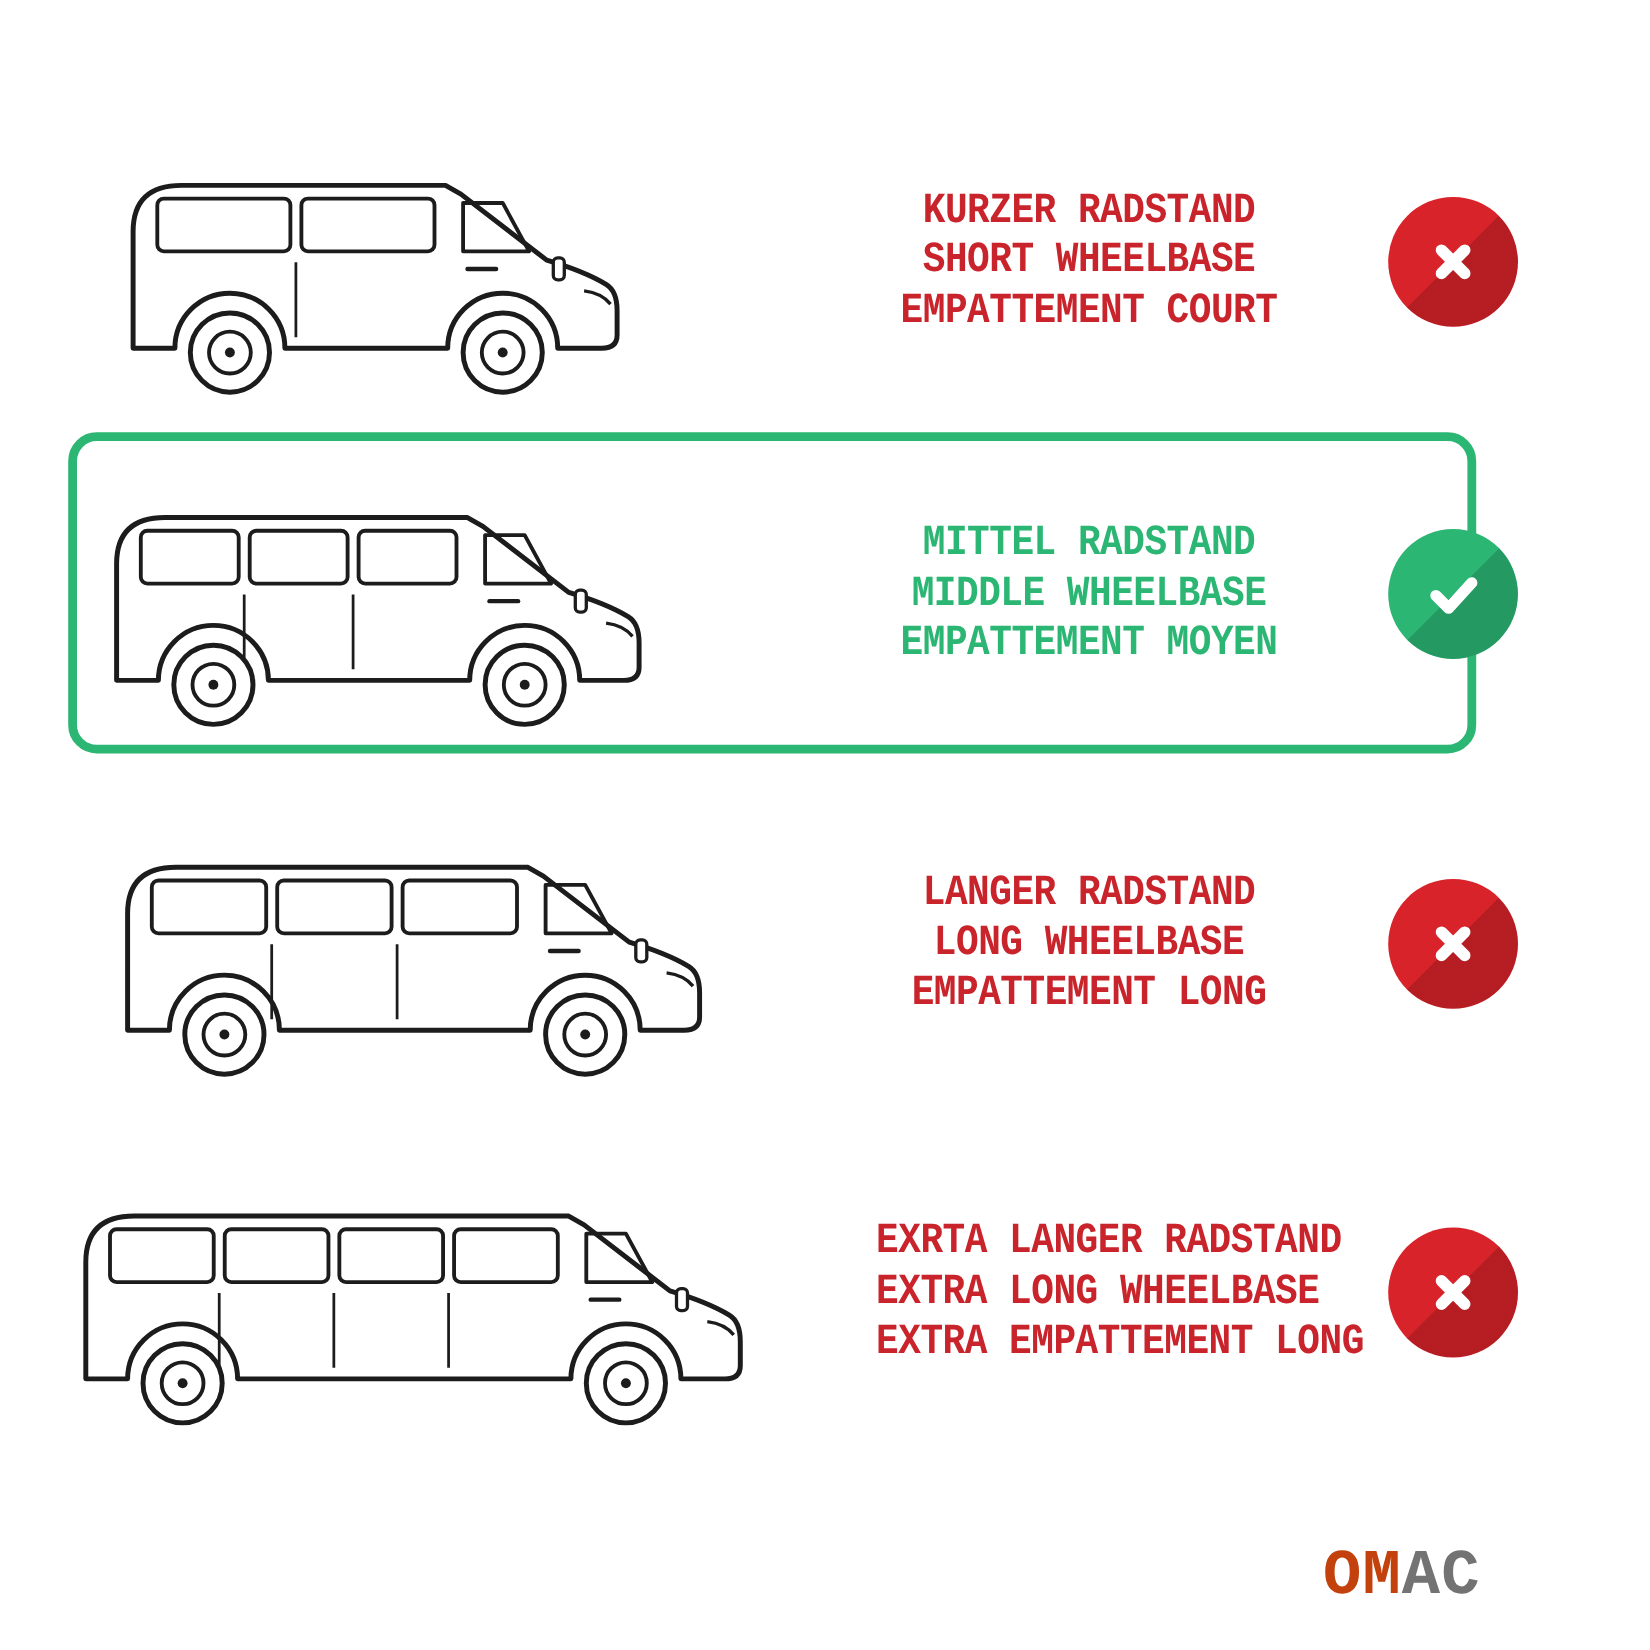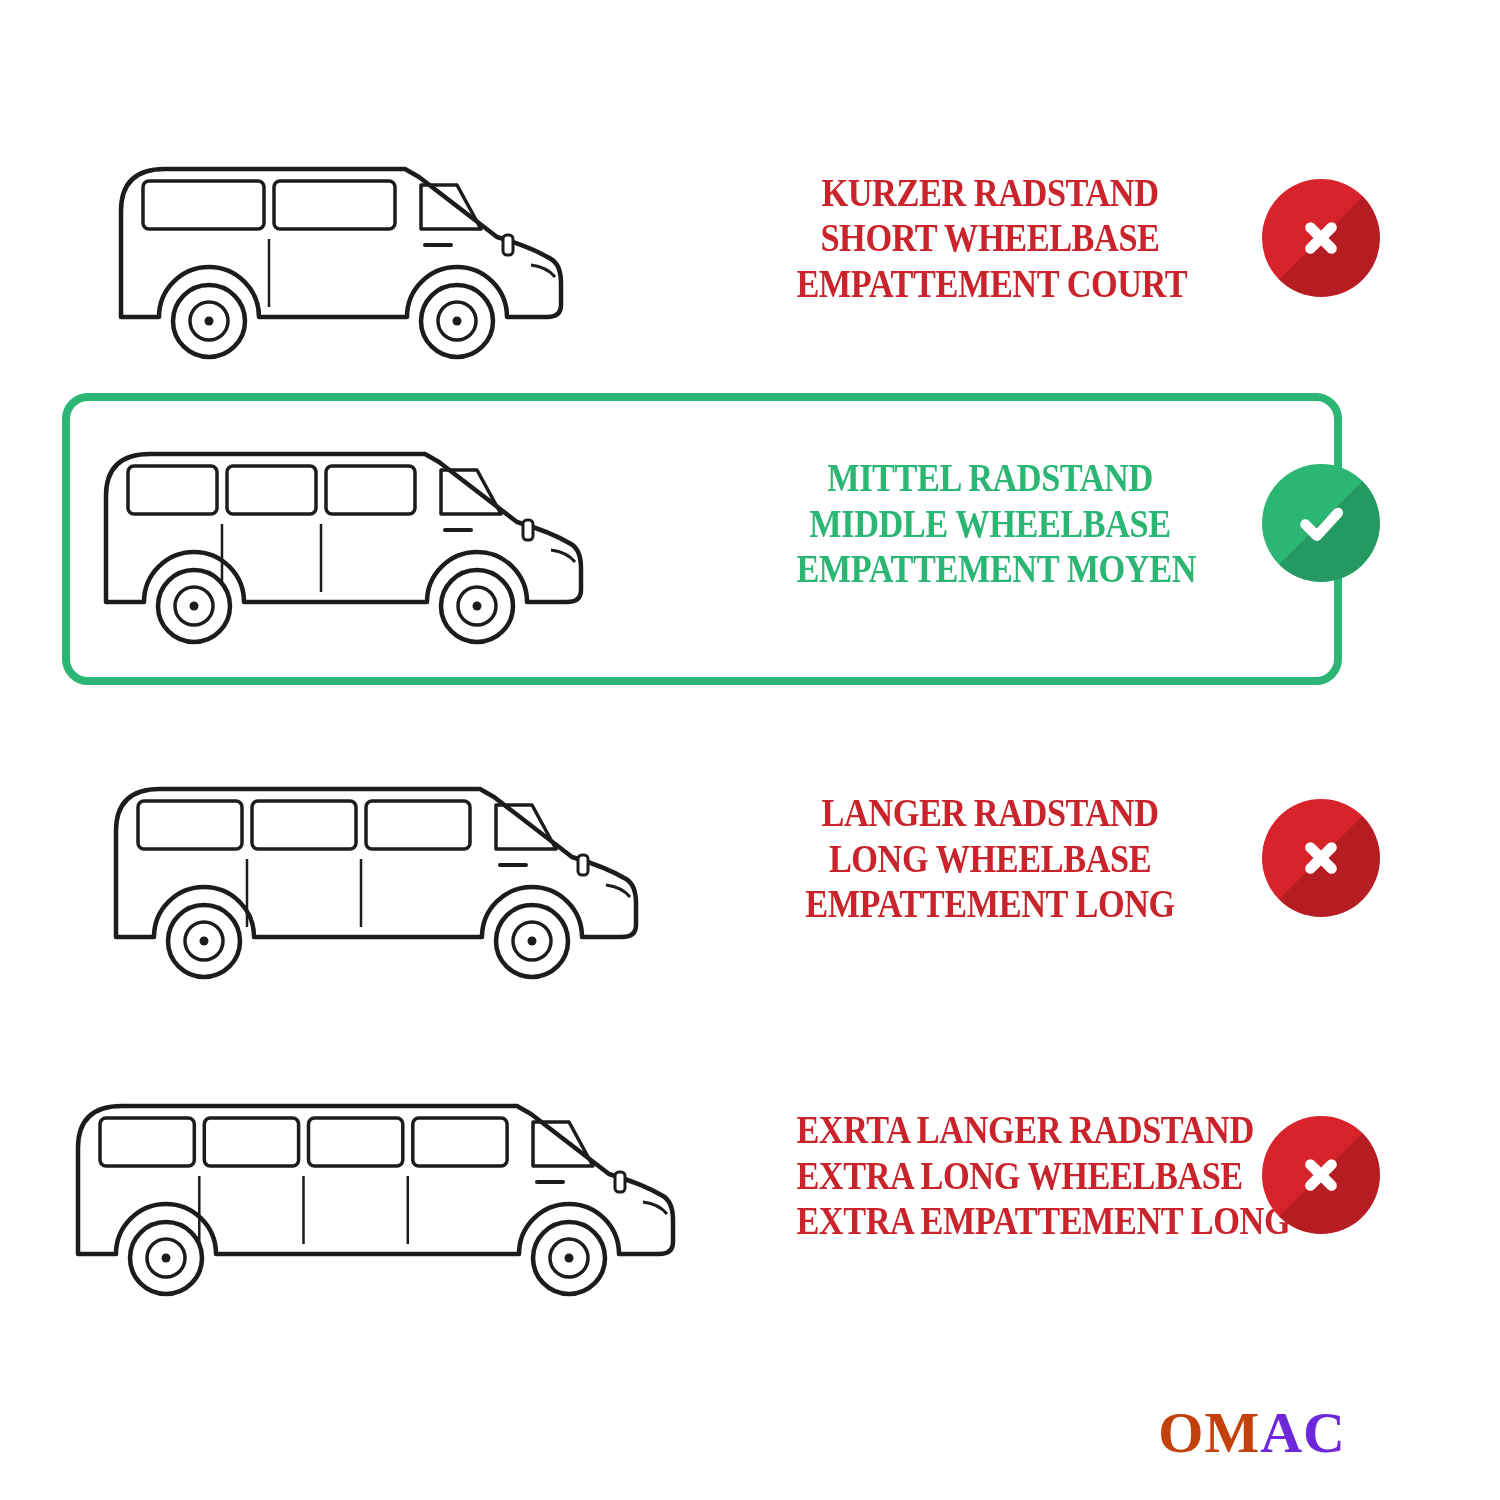--- a/index.html
+++ b/index.html
@@ -1,20 +1,20 @@
 <!DOCTYPE html>
 <html><head>
 <meta charset="utf-8">
 <style>
   *{box-sizing:border-box}
   html,body{margin:0;padding:0;background:#fff}
-  .canvas{position:relative;width:1404px;height:1500px;background:#fff;font-family:Liberation Serif, serif;overflow:hidden}
+  .canvas{position:relative;width:1404px;height:1500px;background:#fff;font-family:Liberation Mono, monospace;overflow:hidden}
   .row{position:absolute;left:0;width:1500px}
   .r0{top:110px;height:255px}
-  .r1{top:395px;height:256px}
+  .r1{top:412px;height:256px}
   .r2{top:732px;height:252px}
   .r3{top:1040px;height:270px}
   .van{position:absolute;top:50%;transform:translateY(-50%)}
   .r0 .van{left:105px}
   .r1 .van{left:90px}
   .r2 .van{left:100px}
   .r3 .van{left:62px}
   .labels{position:absolute;left:770px;width:440px;top:50%;transform:translateY(-50%) scaleX(.88);transform-origin:center;text-align:center}
   .line{font-weight:700;font-size:39px;line-height:1.17;white-space:nowrap;letter-spacing:-.5px}
   .badge{position:absolute;left:1262px;top:50%;transform:translateY(-50%);width:118px;height:118px;border-radius:50%;display:flex;align-items:center;justify-content:center;overflow:hidden}
@@ -148,15 +148,15 @@
       <div class="line">EXTRA LONG WHEELBASE</div>
       <div class="line">EXTRA EMPATTEMENT LONG</div>
     </div>
     <div class="badge" style="background: rgb(216, 35, 42);">
         <svg viewBox="0 0 100 100" width="62" height="62">
           <path d="M33 33 L67 67 M67 33 L33 67" stroke="#fff" stroke-width="17" stroke-linecap="round"></path>
         </svg>
       </div>
   </section>
 
-  <div class="logo"><span style="color: #c2410c;">OM</span><span style="color: #6d28d9;">AC</span></div>
+  <div class="logo"><span style="color: #c2410c;">OM</span><span style="color: #737373;">AC</span></div>
 
 </div>
 
 </body></html>

